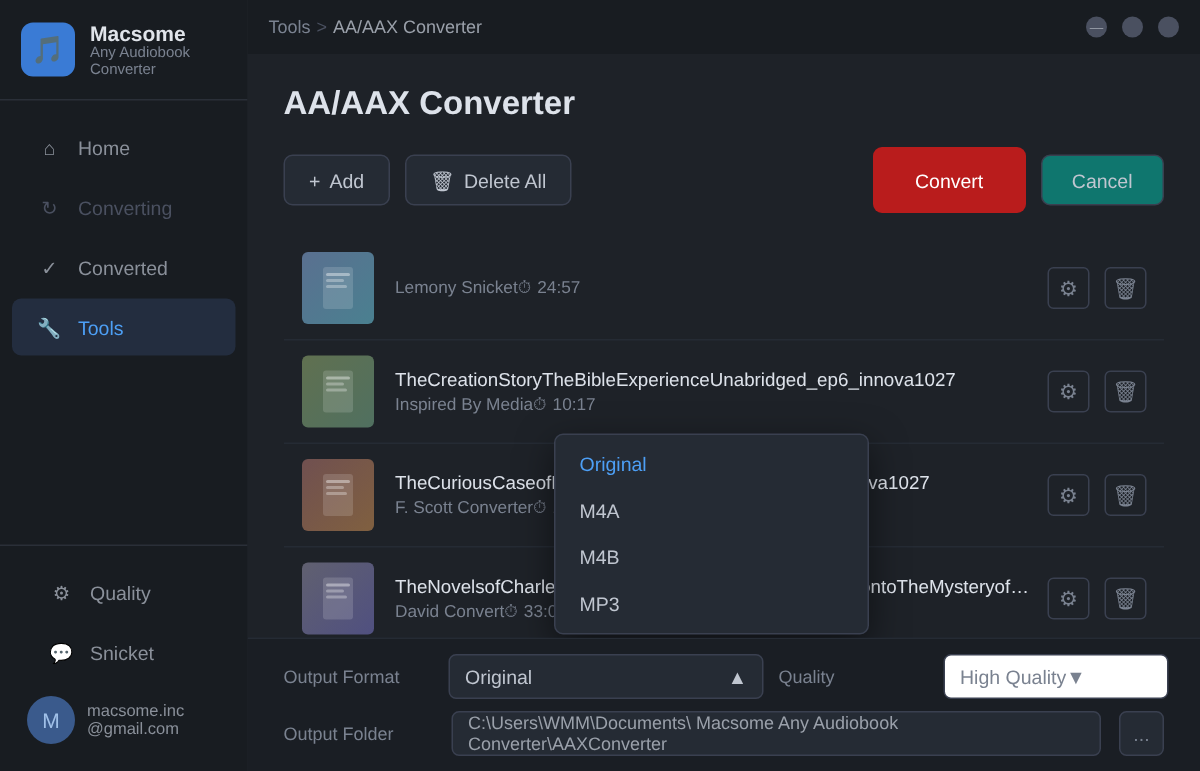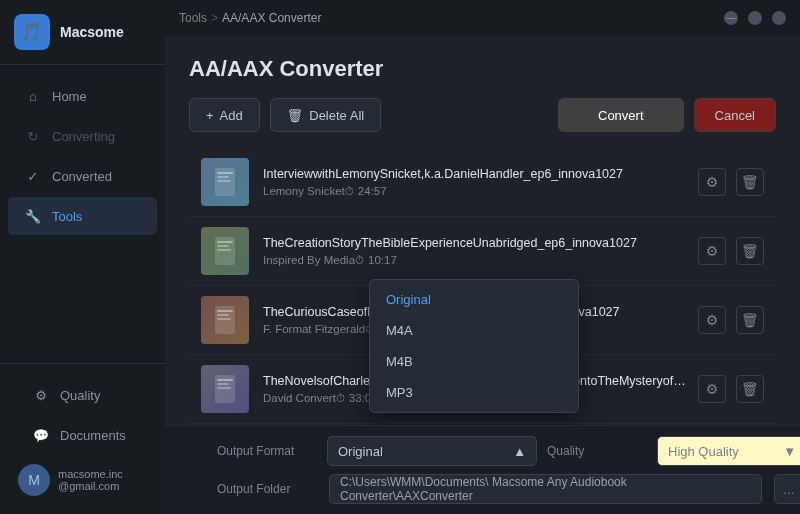--- a/index.html
+++ b/index.html
@@ -179,37 +179,37 @@
       border: 1px solid #3a4050;
       background: #252b34;
       color: #c0c6d0;
       cursor: pointer;
       font-size: 13px;
       display: flex;
       align-items: center;
       gap: 6px;
     }
     .btn-convert {
-      height: 34px;
-      padding: 0 40px;
+      height: 44px;
+      padding: 0 28px;
       border-radius: 6px;
       border: none;
-      background: #404040;
+      background: #b91c1c;
       color: #fff;
       cursor: pointer;
       font-size: 13px;
       font-weight: 500;
       margin-left: auto;
     }
     .btn-cancel {
       height: 34px;
       padding: 0 20px;
       border-radius: 6px;
       border: 1px solid #3a4050;
-      background: #7f1d1d;
+      background: #0f766e;
       color: #c0c6d0;
       cursor: pointer;
       font-size: 13px;
     }
 
     
     .book-list {
       flex: 1;
       overflow-y: auto;
       overflow-x: hidden;
@@ -308,21 +308,20 @@
       border-top: 1px solid #252b34;
       display: flex;
       flex-direction: column;
       gap: 8px;
       flex-shrink: 0;
     }
     .bottom-row {
       display: flex;
       align-items: center;
       gap: 10px;
-      margin-left: 28px;
     }
     .bottom-label {
       font-size: 12px;
       color: #7a8290;
       width: 100px;
       flex-shrink: 0;
     }
     .format-select {
       flex: 0 0 210px;
       height: 30px;
@@ -339,29 +338,28 @@
       position: relative;
     }
     .quality-row {
       margin-left: auto;
       display: flex;
       align-items: center;
       gap: 10px;
     }
     .quality-select {
       height: 30px;
-      background: #fef9c3;
+      background: #ffffff;
       border: 1px solid #3a4050;
       border-radius: 5px;
       color: #7a8290;
       font-size: 13px;
       padding: 0 10px;
       display: flex;
       align-items: center;
-      justify-content: space-between;
       width: 150px;
       cursor: pointer;
     }
     .folder-row {
       display: flex;
       align-items: center;
       gap: 12px;
       width: 100%;
     }
     .folder-path {
@@ -399,20 +397,21 @@
 </head>
 <body>
 
 <div class="sidebar">
   <div class="sidebar-logo">
     <div class="sidebar-logo-icon">
       <span>🎵</span>
     </div>
     <div class="sidebar-logo-text">
       <div class="app-name">Macsome</div>
+      <div class="app-sub">Any Audiobook Converter</div>
     </div>
   </div>
 
   <div class="sidebar-nav">
 
     <div class="nav-item">
       <span class="nav-icon">⌂</span>
       <span>Home</span>
     </div>
 
@@ -432,21 +431,21 @@
     </div>
   </div>
 
   <div class="sidebar-bottom">
     <div class="nav-item">
       <span class="nav-icon">⚙</span>
       <span>Quality</span>
     </div>
     <div class="nav-item">
       <span class="nav-icon">💬</span>
-      <span>Documents</span>
+      <span>Snicket</span>
     </div>
     <div class="sidebar-user">
       <div class="user-avatar">
         <span>M</span>
       </div>
       <div class="user-info">
         <div>macsome.inc</div>
         <div>@gmail.com</div>
       </div>
     </div>
@@ -488,21 +487,20 @@
         <div class="book-item">
       <div class="book-cover cover-1" style="background: linear-gradient(135deg, #5a7090 0%, #4a8090 100%);">
         <svg viewBox="0 0 36 36" fill="none" xmlns="http://www.w3.org/2000/svg">
           <rect x="8" y="4" width="20" height="28" rx="2" fill="rgba(255,255,255,0.15)"></rect>
           <rect x="10" y="8" width="16" height="2" rx="1" fill="rgba(255,255,255,0.4)"></rect>
           <rect x="10" y="12" width="12" height="2" rx="1" fill="rgba(255,255,255,0.3)"></rect>
           <rect x="10" y="16" width="14" height="2" rx="1" fill="rgba(255,255,255,0.3)"></rect>
         </svg>
       </div>
       <div class="book-info">
-        <div class="book-title">InterviewwithLemonySnicket,k.a.DanielHandler_ep6_innova1027</div>
         <div class="book-meta">
           <span class="author">Lemony Snicket</span>
           <span class="book-duration">
             <span>⏱</span>
             <span>24:57</span>
           </span>
         </div>
       </div>
       <div class="book-actions">
         <button class="action-btn">⚙</button>
@@ -540,21 +538,21 @@
         <svg viewBox="0 0 36 36" fill="none" xmlns="http://www.w3.org/2000/svg">
           <rect x="8" y="4" width="20" height="28" rx="2" fill="rgba(255,255,255,0.15)"></rect>
           <rect x="10" y="8" width="16" height="2" rx="1" fill="rgba(255,255,255,0.4)"></rect>
           <rect x="10" y="12" width="12" height="2" rx="1" fill="rgba(255,255,255,0.3)"></rect>
           <rect x="10" y="16" width="14" height="2" rx="1" fill="rgba(255,255,255,0.3)"></rect>
         </svg>
       </div>
       <div class="book-info">
         <div class="book-title">TheCuriousCaseofBenjaminButtonUnabridged_ep6_innova1027</div>
         <div class="book-meta">
-          <span class="author">F. Format Fitzgerald</span>
+          <span class="author">F. Scott Converter</span>
           <span class="book-duration">
             <span>⏱</span>
             <span>1:04:34</span>
           </span>
         </div>
       </div>
       <div class="book-actions">
         <button class="action-btn">⚙</button>
         <button class="action-btn">🗑</button>
       </div>

